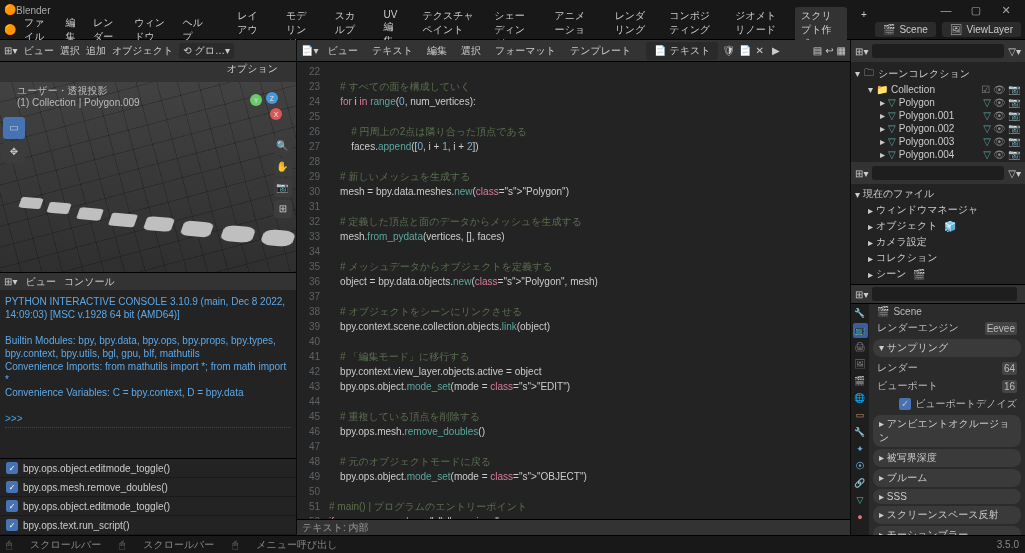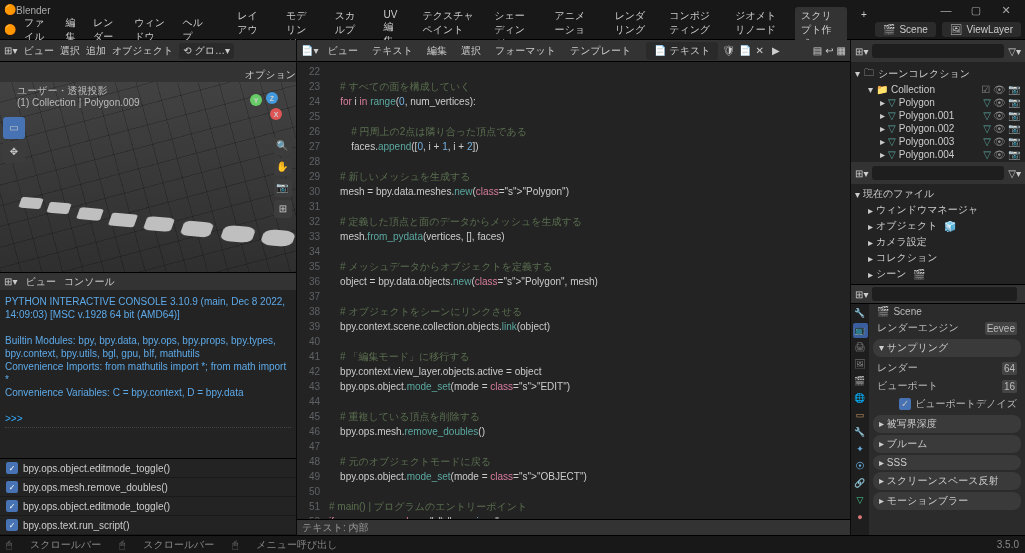--- a/index.html
+++ b/index.html
@@ -11,21 +11,21 @@
 .topmenu .mi,.workspaces .ws{padding:2px 6px;color:#ccc;}
 .workspaces{display:flex;margin-left:20px;gap:8px}
 .workspaces .ws.active{background:#333;border-radius:3px;}
 .topright{display:flex;gap:6px;align-items:center;margin-left:auto}
 .pill{background:#2b2b2b;padding:2px 8px;border-radius:3px;display:flex;align-items:center;gap:4px}
 .main{flex:1;display:flex;overflow:hidden}
 
 .leftcol{width:297px;display:flex;flex-direction:column;border-right:1px solid #0a0a0a}
 .l-toolbar{height:22px;background:#333;display:flex;align-items:center;padding:0 4px;gap:6px;border-bottom:1px solid #000;font-size:10px}
 .l-toolbar .dd{background:#2a2a2a;padding:1px 4px;border-radius:3px}
-.l-toolbar2{height:20px;background:#333;display:flex;justify-content:flex-end;padding:0 0;align-items:flex-end}
+.l-toolbar2{height:20px;background:#333;display:flex;justify-content:flex-end;padding:0 18px;align-items:flex-start}
 .viewport{height:190px;background:#3a3a3a;position:relative;overflow:hidden}
 .viewport .vp-header{position:absolute;top:3px;left:17px;color:#bbb;font-size:9px;line-height:12px}
 .viewport .floor{position:absolute;inset:0;background:linear-gradient(#424242,#2f2f2f);}
 .viewport .grid{position:absolute;inset:0;background-image:repeating-linear-gradient(75deg,rgba(0,0,0,.2) 0 1px,transparent 1px 20px),repeating-linear-gradient(-15deg,rgba(0,0,0,.2) 0 1px,transparent 1px 20px);}
 .poly{position:absolute;width:22px;height:22px;background:#c9c9c9;border-radius:4px;transform:rotateX(60deg) rotateZ(10deg);filter:brightness(.95)}
 .gizmo{position:absolute;top:10px;right:10px;width:40px;height:40px}
 .gizmo .ax{position:absolute;width:12px;height:12px;border-radius:50%;font-size:7px;display:flex;align-items:center;justify-content:center;font-weight:bold}
 .vptools{position:absolute;right:4px;top:55px;display:flex;flex-direction:column;gap:3px}
 .vptools .vb{width:18px;height:18px;background:#3c3c3c;border-radius:3px;text-align:center;line-height:18px;font-size:10px}
 .lefttool{position:absolute;left:3px;top:35px;display:flex;flex-direction:column;gap:2px}
@@ -440,20 +440,21 @@
           </div>
         <div class="prow">
             <span>ビューポート</span>
             <span class="pnum">16</span>
           </div>
         <div class="prow" style="justify-content:flex-end">
             <span style="background:#4772b3;width:12px;height:12px;border-radius:2px;text-align:center;line-height:12px">✓</span> 
             <span>ビューポートデノイズ</span>
           </div>
         <div id="rpanels">
+            <div class="pheader">▸ アンビエントオクルージョン</div>
             <div class="pheader">▸ 被写界深度</div>
             <div class="pheader">▸ ブルーム</div>
             <div class="pheader">▸ SSS</div>
             <div class="pheader">▸ スクリーンスペース反射</div>
             <div class="pheader">▸ モーションブラー</div>
           </div>
       </div>
     </div>
   </div>
 </div>

